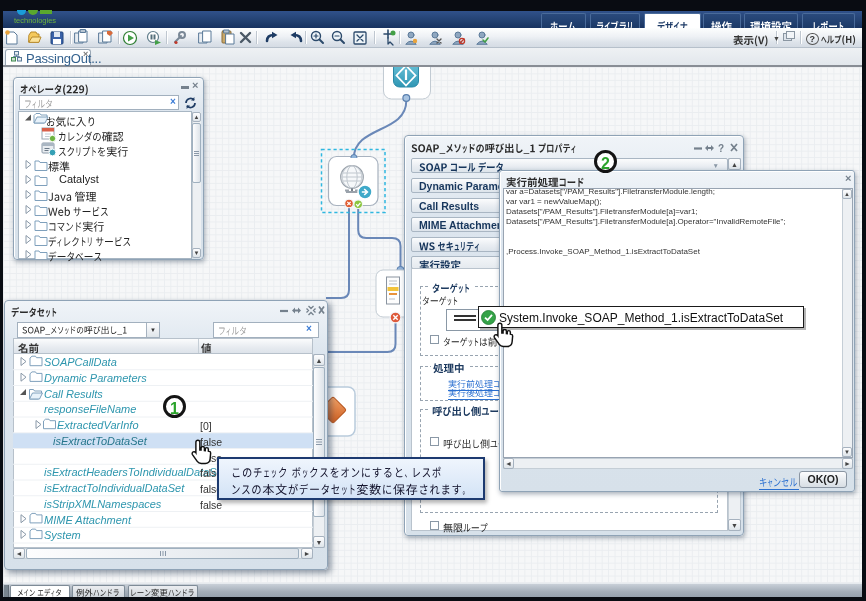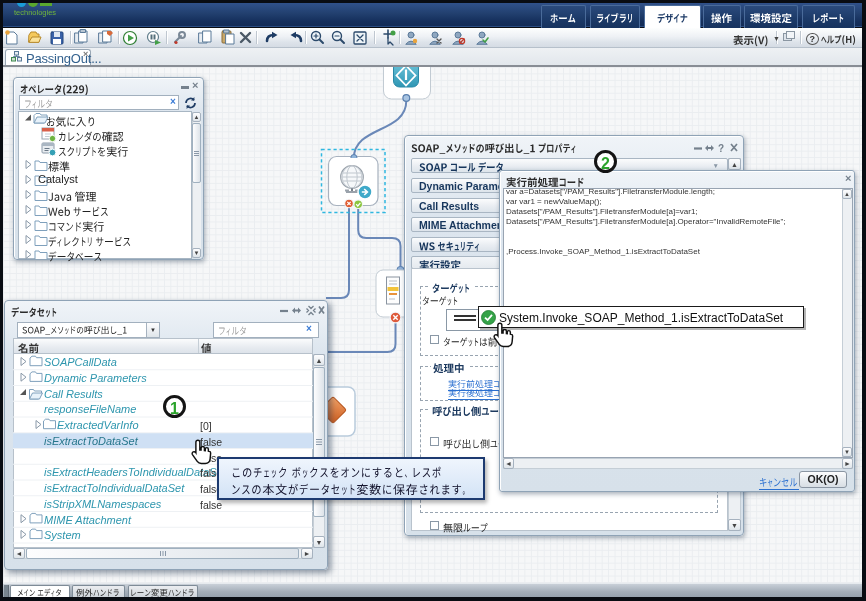--- a/index.html
+++ b/index.html
@@ -1,19 +1,19 @@
 <!DOCTYPE html>
 <html><head><meta charset="utf-8"><style>
 *{margin:0;padding:0;box-sizing:border-box}
 html,body{width:866px;height:601px;overflow:hidden}
 body{font-family:"Liberation Sans",sans-serif}
 #app{position:relative;width:866px;height:601px;background:#090c12;overflow:hidden}
 .abs{position:absolute}
 .nw{white-space:nowrap}
-#navy{position:absolute;left:3px;top:3px;width:859px;height:24px;background:linear-gradient(#30518a 0%,#22406f 45%,#152f5c 80%,#132c57 100%);border-bottom:1px solid #2a4d84}
+#navy{position:absolute;left:3px;top:11px;width:859px;height:24px;background:linear-gradient(#30518a 0%,#22406f 45%,#152f5c 80%,#132c57 100%);border-bottom:1px solid #2a4d84}
 .ntab{position:absolute;top:2px;height:23px;background:linear-gradient(#2a4a7c,#1c3a68 60%,#16325e);border:1px solid #4a6b9a;border-bottom:none;border-radius:2px 2px 0 0;color:#fff;font-size:10.5px;font-weight:bold;text-align:center;line-height:22px}
 .ntab.on{background:#fff;color:#1c3a66}
 #toolbar{position:absolute;left:3px;top:28px;width:859px;height:20px;background:linear-gradient(#fdfefe,#eef1f5 45%,#dde3ea 75%,#d5dce4);border-bottom:1px solid #b6c0cb}
 .tsep{position:absolute;top:3px;width:1px;height:13px;background:#bfc7d0;box-shadow:1px 0 0 #fff}
 #doctabs{position:absolute;left:3px;top:48px;width:859px;height:19px;background:linear-gradient(#eef1f4,#e2e7ec);border-bottom:2px solid #888d95}
 #dtab{position:absolute;left:2px;top:1px;width:86px;height:16px;background:#fff;border:1px solid #98a6b4;border-bottom:none;border-radius:3px 3px 0 0}
 #canvas{position:absolute;left:3px;top:67px;width:859px;height:516px;background-color:#f6f7f8;background-image:linear-gradient(to right,#eaedf0 1px,transparent 1px),linear-gradient(to bottom,#eaedf0 1px,transparent 1px);background-size:6.45px 6.45px}
 #statusbar{position:absolute;left:3px;top:583px;width:859px;height:14px;background:linear-gradient(#c9d0d8,#a3adb8 60%,#96a1ad);border-top:1px solid #e6eaee}
 .stab{position:absolute;top:1px;height:13px;border:1px solid #7e8b97;border-bottom:none;background:linear-gradient(#eceef1,#ccd2d9);color:#222;text-align:center;line-height:13px;border-radius:2px 2px 0 0;overflow:hidden}
 .win{position:absolute;background:linear-gradient(#f0f4f8,#dce5ee 20%,#d7e1ea);border:1px solid #8fa3b6;border-radius:4px;box-shadow:1px 2px 5px rgba(30,50,75,.4),inset 0 1px 0 #fff,inset 1px 0 0 #fff}
@@ -298,21 +298,21 @@
         </svg></div>
   <div class="trow" style="left:44px;top:49.5px"><svg style="display:inline-block;vertical-align:top" width="66.7" height="15.9" viewBox="0 0 66.7 15.9">
           <path d="M7.3 6.4 6.9 6.1C6.7 6.1 6.5 6.1 6.3 6.1H4.3C4.3 5.8 4.3 5.4 4.3 5.0C4.3 4.7 4.3 4.4 4.4 4.1H3.6C3.6 4.4 3.6 4.8 3.6 5.0C3.6 5.4 3.6 5.8 3.6 6.1H2.1C1.7 6.1 1.4 6.1 1.1 6.1V7.0C1.4 7.0 1.7 7.0 2.1 7.0H3.5C3.3 9.2 2.7 10.6 1.8 11.6C1.6 11.9 1.2 12.2 0.9 12.4L1.6 13.1C3.0 11.8 3.9 10.1 4.2 7.0H6.6C6.6 8.1 6.5 10.8 6.2 11.7C6.1 12.0 5.9 12.0 5.7 12.0C5.3 12.0 4.8 12.0 4.4 11.9L4.5 12.8C4.9 12.9 5.4 12.9 5.9 12.9C6.3 12.9 6.6 12.7 6.8 12.2C7.2 11.2 7.3 8.0 7.3 6.9C7.3 6.8 7.3 6.6 7.3 6.4Z M10.5 12.4 11.0 13.0C11.1 12.8 11.2 12.8 11.3 12.8C13.5 12.0 15.2 10.6 16.4 8.8L16.0 8.1C14.9 9.8 12.9 11.3 11.3 11.8C11.3 11.3 11.3 6.6 11.3 5.6C11.3 5.3 11.3 4.9 11.3 4.6H10.5C10.5 4.8 10.6 5.3 10.6 5.6C10.6 6.6 10.6 11.2 10.6 11.9C10.6 12.1 10.5 12.2 10.5 12.4Z M19.1 4.7 18.6 5.4C19.3 5.9 20.3 7.1 20.8 7.7L21.3 7.0C20.8 6.4 19.7 5.2 19.1 4.7ZM18.4 12.1 18.8 13.0C20.2 12.6 21.3 12.0 22.2 11.3C23.5 10.2 24.5 8.7 25.1 7.3L24.7 6.4C24.2 7.8 23.1 9.4 21.8 10.5C21.0 11.1 19.9 11.8 18.4 12.1Z M33.2 3.5 32.8 3.7C33.0 4.1 33.3 4.7 33.5 5.2L34.0 5.0C33.8 4.5 33.5 3.8 33.2 3.5ZM30.1 4.4 29.3 4.1C29.2 4.3 29.1 4.7 29.0 4.9C28.6 5.9 27.7 7.6 26.3 8.8L26.8 9.3C27.8 8.5 28.6 7.4 29.1 6.4H32.0C31.8 7.3 31.4 8.5 30.8 9.5C30.2 8.9 29.6 8.4 29.0 8.0L28.6 8.6C29.1 9.0 29.8 9.6 30.4 10.2C29.6 11.2 28.5 12.3 27.1 12.8L27.7 13.5C29.1 12.8 30.2 11.8 30.9 10.7C31.3 11.1 31.6 11.4 31.9 11.7L32.4 10.9C32.1 10.7 31.8 10.3 31.4 10.0C32.1 8.9 32.5 7.6 32.8 6.6C32.8 6.4 32.9 6.1 33.0 6.0L32.6 5.7L33.0 5.4C32.8 5.0 32.5 4.3 32.3 3.9L31.8 4.1C32.1 4.6 32.4 5.2 32.5 5.6L32.4 5.5C32.3 5.6 32.1 5.6 31.8 5.6H29.5L29.7 5.2C29.8 5.0 29.9 4.7 30.1 4.4Z M38.8 5.7C38.7 6.7 38.5 7.8 38.2 8.7C37.8 10.5 37.3 11.3 36.8 11.3C36.4 11.3 35.9 10.6 35.9 9.3C35.9 7.8 37.0 6.0 38.8 5.7ZM39.5 5.7C41.1 5.8 42.0 7.2 42.0 8.9C42.0 10.8 40.9 11.8 39.7 12.1C39.5 12.2 39.2 12.3 38.9 12.3L39.3 13.1C41.5 12.8 42.8 11.2 42.8 8.9C42.8 6.7 41.4 4.9 39.2 4.9C36.9 4.9 35.1 7.0 35.1 9.3C35.1 11.2 36.0 12.3 36.8 12.3C37.7 12.3 38.4 11.1 39.0 8.9C39.2 7.8 39.4 6.7 39.5 5.7Z M51.2 9.5V10.6H49.7V9.5ZM44.3 4.3V5.0H45.5C45.2 7.0 44.7 8.7 43.9 9.9C44.1 10.1 44.3 10.5 44.4 10.7C44.6 10.3 44.8 10.0 45.0 9.6V13.2H45.7V12.3H47.8V8.4C48.0 8.5 48.2 8.8 48.3 8.9C48.5 8.7 48.7 8.6 48.9 8.4V13.6H49.7V13.2H54.2V12.5H52.0V11.3H53.7V10.6H52.0V9.5H53.7V8.8H52.0V7.7H53.9V7.0H52.1C52.3 6.7 52.5 6.3 52.7 5.9L51.9 5.7C51.8 6.1 51.6 6.6 51.4 7.0H50.1C50.4 6.5 50.7 6.0 50.9 5.4H53.4V6.5H54.2V4.6H51.2C51.3 4.3 51.4 4.0 51.5 3.7L50.7 3.5C50.6 3.9 50.5 4.3 50.4 4.6H48.2V6.5H48.9V5.4H50.1C49.5 6.5 48.8 7.5 47.8 8.2V7.5H45.8C46.0 6.7 46.2 5.9 46.3 5.0H48.1V4.3ZM51.2 8.8H49.7V7.7H51.2ZM51.2 11.3V12.5H49.7V11.3ZM45.7 8.2H47.1V11.6H45.7Z M60.7 9.8V12.5C60.7 13.3 60.9 13.6 61.7 13.6C61.9 13.6 62.8 13.6 63.0 13.6C63.6 13.6 63.9 13.2 63.9 11.9C63.7 11.8 63.4 11.7 63.2 11.6C63.2 12.7 63.2 12.8 62.9 12.8C62.7 12.8 62.0 12.8 61.8 12.8C61.5 12.8 61.5 12.8 61.5 12.5V9.8ZM59.7 10.2C59.6 11.1 59.3 12.1 58.8 12.7L59.4 13.0C60.0 12.4 60.2 11.4 60.3 10.4ZM60.9 8.8C61.6 9.3 62.5 9.9 62.9 10.4L63.4 9.8C63.0 9.3 62.1 8.7 61.4 8.4ZM63.5 10.3C64.0 11.1 64.5 12.2 64.7 13.0L65.4 12.7C65.2 11.9 64.7 10.8 64.1 10.0ZM55.6 6.9V7.5H58.7V6.9ZM55.6 3.9V4.6H58.7V3.9ZM55.6 8.3V9.0H58.7V8.3ZM55.1 5.3V6.0H59.0V5.3ZM59.6 4.0V4.7H61.4C61.4 5.1 61.3 5.4 61.2 5.8C60.7 5.6 60.3 5.4 59.9 5.3L59.5 5.9C59.9 6.0 60.4 6.2 60.9 6.5C60.6 7.2 60.0 7.8 59.1 8.2C59.2 8.4 59.5 8.6 59.6 8.8C60.5 8.3 61.2 7.6 61.6 6.8C62.0 7.0 62.4 7.3 62.7 7.5L63.1 6.9C62.8 6.6 62.4 6.4 61.9 6.1C62.0 5.7 62.1 5.2 62.2 4.7H64.1C64.0 6.8 63.9 7.5 63.7 7.7C63.6 7.8 63.5 7.8 63.3 7.8C63.2 7.8 62.7 7.8 62.2 7.8C62.3 8.0 62.4 8.3 62.4 8.5C62.9 8.6 63.4 8.6 63.7 8.5C64.0 8.5 64.2 8.4 64.4 8.2C64.6 7.9 64.7 6.9 64.9 4.3C64.9 4.2 64.9 4.0 64.9 4.0ZM55.6 9.8V13.5H56.3V13.0H58.7V9.8ZM56.3 10.5H58.0V12.3H56.3Z" fill="#222"></path>
         </svg></div>
   <div class="trow" style="left:44px;top:64.5px"><svg style="display:inline-block;vertical-align:top" width="71.3" height="15.9" viewBox="0 0 71.3 15.9">
           <path d="M6.9 5.4 6.4 5.0C6.3 5.0 6.1 5.1 5.8 5.1C5.5 5.1 2.8 5.1 2.5 5.1C2.2 5.1 1.7 5.0 1.6 5.0V6.0C1.7 6.0 2.2 5.9 2.5 5.9C2.8 5.9 5.5 5.9 5.8 5.9C5.6 6.9 5.0 8.2 4.4 9.0C3.5 10.3 2.2 11.6 0.9 12.3L1.4 13.0C2.7 12.3 3.8 11.1 4.8 9.8C5.6 10.8 6.5 12.1 7.1 13.1L7.7 12.4C7.2 11.5 6.1 10.1 5.2 9.1C5.8 8.1 6.4 6.8 6.6 5.9C6.7 5.7 6.8 5.5 6.9 5.4Z M13.2 4.2 12.4 3.9C12.3 4.2 12.2 4.6 12.1 4.8C11.8 5.7 10.9 7.3 9.4 8.5L10.0 9.0C11.0 8.2 11.7 7.3 12.2 6.3H15.1C14.9 7.3 14.4 8.8 13.7 9.8C12.9 10.9 11.9 11.9 10.3 12.5L10.9 13.2C12.5 12.5 13.6 11.5 14.3 10.3C15.1 9.1 15.6 7.6 15.9 6.5C15.9 6.3 16.0 6.0 16.1 5.9L15.5 5.4C15.3 5.5 15.2 5.5 14.9 5.5H12.6L12.8 5.1C12.9 4.9 13.0 4.5 13.2 4.2Z M22.3 4.4H21.7C21.7 4.7 21.7 5.0 21.7 5.4C21.7 5.8 21.7 6.7 21.7 7.1C21.7 9.2 21.6 10.1 21.1 11.0C20.7 11.8 20.2 12.2 19.6 12.5L20.0 13.2C20.5 12.9 21.1 12.5 21.6 11.6C22.0 10.7 22.3 9.8 22.3 7.2C22.3 6.7 22.3 5.8 22.3 5.4C22.3 5.0 22.3 4.7 22.3 4.4ZM19.2 4.5H18.6C18.6 4.7 18.6 5.1 18.6 5.3C18.6 5.6 18.6 8.5 18.6 9.0C18.6 9.3 18.6 9.6 18.6 9.8H19.2C19.2 9.6 19.2 9.2 19.2 9.0C19.2 8.5 19.2 5.6 19.2 5.3C19.2 5.0 19.2 4.7 19.2 4.5Z M30.7 4.9C30.7 4.5 30.9 4.1 31.2 4.1C31.6 4.1 31.8 4.5 31.8 4.9C31.8 5.3 31.6 5.6 31.2 5.6C30.9 5.6 30.7 5.3 30.7 4.9ZM30.3 4.9C30.3 5.0 30.3 5.1 30.3 5.2L30.0 5.2C29.6 5.2 26.2 5.2 25.7 5.2C25.5 5.2 25.1 5.2 24.9 5.1V6.1C25.1 6.1 25.4 6.1 25.7 6.1C26.2 6.1 29.6 6.1 30.1 6.1C30.0 7.2 29.6 8.7 29.0 9.7C28.3 10.9 27.3 11.8 25.6 12.3L26.2 13.1C27.8 12.5 28.8 11.5 29.6 10.2C30.3 9.1 30.7 7.3 30.9 6.1L30.9 6.0C31.0 6.1 31.1 6.1 31.2 6.1C31.8 6.1 32.2 5.5 32.2 4.9C32.2 4.2 31.8 3.6 31.2 3.6C30.7 3.6 30.3 4.2 30.3 4.9Z M34.6 11.8C34.6 12.2 34.6 12.7 34.5 13.1H35.2C35.1 12.7 35.1 12.1 35.1 11.8L35.1 8.2C35.8 8.5 37.0 9.3 37.7 9.9L37.9 9.0C37.2 8.4 36.0 7.6 35.1 7.2V5.4C35.1 5.1 35.1 4.6 35.2 4.2H34.5C34.6 4.6 34.6 5.1 34.6 5.4C34.6 6.3 34.6 11.2 34.6 11.8Z M47.2 7.9 46.9 7.1C46.6 7.2 46.4 7.4 46.1 7.5C45.6 7.8 45.1 8.0 44.4 8.4C44.3 7.8 43.8 7.4 43.2 7.4C42.8 7.4 42.2 7.6 41.9 7.8C42.2 7.3 42.5 6.7 42.7 6.1C43.7 6.1 44.9 6.0 45.8 5.8L45.8 5.0C44.9 5.2 43.9 5.3 43.0 5.3C43.1 4.8 43.2 4.4 43.2 4.1L42.5 4.0C42.5 4.4 42.4 4.9 42.2 5.4L41.6 5.4C41.2 5.4 40.5 5.3 40.0 5.2V6.1C40.6 6.1 41.2 6.1 41.6 6.1H42.0C41.6 7.0 41.0 8.2 39.8 9.5L40.5 10.1C40.8 9.6 41.0 9.2 41.3 8.9C41.7 8.4 42.3 8.1 42.9 8.1C43.3 8.1 43.7 8.3 43.8 8.8C42.7 9.5 41.6 10.3 41.6 11.6C41.6 12.9 42.6 13.3 44.0 13.3C44.8 13.3 45.8 13.2 46.5 13.1L46.6 12.2C45.7 12.3 44.7 12.4 44.0 12.4C43.0 12.4 42.3 12.3 42.3 11.5C42.3 10.7 42.9 10.1 43.8 9.6C43.8 10.2 43.8 10.9 43.8 11.3H44.5L44.5 9.2C45.2 8.8 45.8 8.5 46.4 8.3C46.6 8.1 46.9 8.0 47.2 7.9Z M53.3 5.7V6.6H50.1V7.3H53.3V8.3H50.2V9.0H53.3C53.3 9.3 53.2 9.7 53.1 10.0H49.0V10.8H52.7C52.2 11.6 51.0 12.4 48.9 13.0C49.0 13.1 49.3 13.5 49.4 13.6C51.9 12.9 53.1 11.9 53.7 10.8H53.8C54.6 12.4 56.1 13.3 58.3 13.7C58.4 13.4 58.6 13.1 58.8 12.9C56.9 12.7 55.4 12.0 54.7 10.8H58.7V10.0H54.0C54.1 9.7 54.1 9.3 54.2 9.0H57.4V8.3H54.2V7.3H57.6V6.7H58.4V4.6H54.2V3.5H53.4V4.6H49.1V6.7H50.0V5.3H57.6V6.6H54.2V5.7Z M64.1 4.2V5.0H69.5V4.2ZM62.2 3.5C61.7 4.3 60.6 5.3 59.7 5.9C59.8 6.1 60.0 6.4 60.2 6.6C61.1 5.9 62.3 4.8 63.0 3.8ZM63.6 7.2V8.0H67.3V12.6C67.3 12.7 67.2 12.8 67.0 12.8C66.8 12.8 66.1 12.8 65.3 12.8C65.4 13.0 65.5 13.4 65.6 13.6C66.6 13.6 67.3 13.6 67.6 13.5C68.0 13.3 68.1 13.1 68.1 12.6V8.0H69.8V7.2ZM62.7 5.9C61.9 7.1 60.7 8.4 59.6 9.2C59.7 9.4 60.0 9.7 60.1 9.9C60.6 9.6 61.0 9.2 61.4 8.8V13.7H62.2V7.9C62.7 7.3 63.1 6.7 63.4 6.2Z" fill="#222"></path>
         </svg></div>
   <div class="trow" style="left:34px;top:79.5px"><svg style="display:inline-block;vertical-align:top" width="23.0" height="15.9" viewBox="0 0 23.0 15.9">
           <path d="M4.8 8.8V9.4H10.0V8.8ZM8.5 11.5C9.1 12.1 9.7 12.8 10.0 13.3L10.6 12.8C10.3 12.4 9.6 11.7 9.1 11.2ZM5.4 11.1C5.0 11.7 4.4 12.3 3.7 12.8C3.9 12.9 4.1 13.1 4.2 13.3C4.9 12.8 5.6 12.1 6.0 11.5ZM4.5 5.5V8.1H10.3V5.5H8.5V4.7H10.6V4.0H4.2V4.7H6.2V5.5ZM6.8 4.7H7.9V5.5H6.8ZM4.1 10.2V10.9H6.9V12.8C6.9 12.9 6.9 13.0 6.8 13.0C6.6 13.0 6.2 13.0 5.7 13.0C5.8 13.2 5.9 13.4 5.9 13.7C6.6 13.7 7.1 13.6 7.4 13.5C7.6 13.4 7.7 13.2 7.7 12.8V10.9H10.6V10.2ZM5.2 6.1H6.2V7.5H5.2ZM6.8 6.1H7.9V7.5H6.8ZM8.5 6.1H9.6V7.5H8.5ZM2.1 3.5V5.9H0.6V6.7H2.0C1.7 8.2 1.0 9.9 0.3 10.8C0.5 11.0 0.7 11.3 0.8 11.6C1.3 10.8 1.7 9.7 2.1 8.5V13.6H2.9V8.4C3.2 9.0 3.6 9.6 3.7 10.0L4.2 9.4C4.0 9.1 3.2 7.8 2.9 7.4V6.7H4.1V5.9H2.9V3.5Z M12.3 4.1C12.9 4.4 13.6 4.8 14.0 5.1L14.5 4.4C14.1 4.1 13.3 3.8 12.7 3.6ZM11.4 6.0C12.0 6.2 12.8 6.5 13.2 6.8L13.6 6.1C13.2 5.9 12.5 5.6 11.8 5.4ZM11.7 9.5 12.3 10.1C13.0 9.4 13.7 8.5 14.4 7.8L13.9 7.2C13.2 8.1 12.3 8.9 11.7 9.5ZM11.6 10.7V11.5H16.0V13.7H16.9V11.5H21.5V10.7H16.9V9.8H16.0V10.7ZM18.3 3.5C18.1 3.9 17.9 4.3 17.7 4.7H16.2C16.4 4.4 16.6 4.1 16.7 3.7L15.9 3.5C15.4 4.6 14.6 5.6 13.7 6.3C13.9 6.4 14.2 6.7 14.3 6.9C14.6 6.7 14.8 6.4 15.1 6.1V9.8H21.3V9.1H18.5V8.2H20.7V7.6H18.5V6.8H20.6V6.2H18.5V5.4H21.0V4.7H18.5C18.7 4.4 18.9 4.0 19.2 3.7ZM15.9 5.4H17.7V6.2H15.9ZM15.9 9.1V8.2H17.7V9.1ZM15.9 6.8H17.7V7.6H15.9Z" fill="#222"></path>
         </svg></div>
-  <div class="trow" style="left:24px;top:94.5px">Catalyst</div>
+  <div class="trow" style="left:45px;top:94.5px">Catalyst</div>
   <div class="trow" style="left:34px;top:109.5px"><svg style="display:inline-block;vertical-align:top" width="49.5" height="15.9" viewBox="0 0 49.5 15.9">
           <path d="M2.6 12.9C4.2 12.9 4.8 11.8 4.8 10.4V4.7H3.8V10.3C3.8 11.5 3.4 12.0 2.5 12.0C1.9 12.0 1.5 11.7 1.1 11.1L0.4 11.6C0.9 12.5 1.6 12.9 2.6 12.9Z M8.3 12.9C9.0 12.9 9.7 12.5 10.3 12.0H10.3L10.4 12.8H11.2V9.1C11.2 7.6 10.6 6.6 9.1 6.6C8.2 6.6 7.3 7.1 6.8 7.4L7.2 8.1C7.6 7.8 8.3 7.5 9.0 7.5C9.9 7.5 10.2 8.2 10.2 9.0C7.7 9.3 6.5 9.9 6.5 11.2C6.5 12.3 7.3 12.9 8.3 12.9ZM8.6 12.1C8.0 12.1 7.5 11.8 7.5 11.1C7.5 10.4 8.2 9.9 10.2 9.6V11.3C9.6 11.8 9.1 12.1 8.6 12.1Z M14.4 12.8H15.6L17.7 6.8H16.7L15.5 10.2C15.4 10.8 15.2 11.4 15.0 11.9H14.9C14.8 11.4 14.6 10.8 14.4 10.2L13.3 6.8H12.2Z M20.2 12.9C20.9 12.9 21.6 12.5 22.2 12.0H22.2L22.3 12.8H23.1V9.1C23.1 7.6 22.5 6.6 21.1 6.6C20.1 6.6 19.2 7.1 18.7 7.4L19.1 8.1C19.6 7.8 20.2 7.5 20.9 7.5C21.9 7.5 22.1 8.2 22.1 9.0C19.6 9.3 18.5 9.9 18.5 11.2C18.5 12.3 19.2 12.9 20.2 12.9ZM20.5 12.1C19.9 12.1 19.4 11.8 19.4 11.1C19.4 10.4 20.1 9.9 22.1 9.6V11.3C21.5 11.8 21.1 12.1 20.5 12.1Z M29.0 7.9V13.7H29.7V13.3H34.9V13.6H35.7V10.9H29.7V10.2H35.0V7.9ZM34.9 12.6H29.7V11.6H34.9ZM32.8 3.5C32.6 4.0 32.2 4.5 31.8 5.0V4.4H28.9C29.0 4.1 29.1 3.9 29.2 3.7L28.5 3.5C28.1 4.3 27.5 5.2 26.9 5.8C27.1 5.9 27.4 6.1 27.6 6.2C27.9 5.9 28.2 5.5 28.5 5.0H29.0C29.2 5.4 29.4 5.9 29.5 6.2L30.2 6.0C30.2 5.7 30.0 5.4 29.8 5.0H31.8C31.6 5.3 31.3 5.5 31.1 5.7L31.5 5.9V6.6H27.4V8.7H28.1V7.3H35.8V8.7H36.7V6.6H32.3V5.7H32.2C32.4 5.5 32.6 5.3 32.8 5.0H33.7C34.0 5.4 34.3 5.9 34.4 6.2L35.2 6.0C35.1 5.7 34.8 5.3 34.6 5.0H37.0V4.4H33.2C33.4 4.1 33.5 3.9 33.6 3.7ZM29.7 8.6H34.2V9.5H29.7Z M42.7 6.8H44.4V8.2H42.7ZM45.1 6.8H46.8V8.2H45.1ZM42.7 4.8H44.4V6.1H42.7ZM45.1 4.8H46.8V6.1H45.1ZM41.0 12.5V13.3H48.1V12.5H45.2V11.0H47.7V10.3H45.2V9.0H47.6V4.0H41.9V9.0H44.3V10.3H41.8V11.0H44.3V12.5ZM37.9 11.7 38.1 12.5C39.0 12.2 40.3 11.7 41.5 11.4L41.3 10.5L40.1 11.0V8.2H41.2V7.4H40.1V5.0H41.4V4.3H38.0V5.0H39.3V7.4H38.1V8.2H39.3V11.2C38.8 11.4 38.3 11.5 37.9 11.7Z" fill="#222"></path>
         </svg></div>
   <div class="trow" style="left:34px;top:124.5px"><svg style="display:inline-block;vertical-align:top" width="61.7" height="15.9" viewBox="0 0 61.7 15.9">
           <path d="M2.0 12.8H3.2L4.4 7.9C4.5 7.3 4.7 6.7 4.8 6.1H4.9C5.0 6.7 5.1 7.3 5.2 7.9L6.5 12.8H7.7L9.4 4.7H8.4L7.5 9.1C7.4 10.0 7.2 10.8 7.1 11.7H7.0C6.8 10.8 6.6 9.9 6.4 9.1L5.3 4.7H4.4L3.3 9.1C3.1 10.0 2.9 10.8 2.7 11.7H2.7C2.5 10.8 2.3 10.0 2.2 9.1L1.3 4.7H0.3Z M13.1 12.9C13.9 12.9 14.5 12.6 15.0 12.3L14.7 11.6C14.2 11.9 13.8 12.1 13.2 12.1C12.1 12.1 11.3 11.3 11.2 10.0H15.2C15.3 9.9 15.3 9.7 15.3 9.4C15.3 7.7 14.4 6.6 12.9 6.6C11.5 6.6 10.2 7.8 10.2 9.8C10.2 11.7 11.5 12.9 13.1 12.9ZM11.2 9.3C11.3 8.1 12.1 7.4 12.9 7.4C13.9 7.4 14.4 8.1 14.4 9.3Z M19.4 12.9C20.8 12.9 22.0 11.7 22.0 9.7C22.0 7.8 21.2 6.6 19.6 6.6C18.9 6.6 18.3 7.0 17.7 7.5L17.8 6.4V4.0H16.8V12.8H17.6L17.7 12.1H17.7C18.2 12.6 18.8 12.9 19.4 12.9ZM19.2 12.1C18.8 12.1 18.3 11.9 17.8 11.4V8.3C18.3 7.8 18.9 7.5 19.4 7.5C20.5 7.5 20.9 8.4 20.9 9.7C20.9 11.2 20.2 12.1 19.2 12.1Z M25.6 6.4V7.4C25.7 7.3 26.1 7.3 26.4 7.3H27.4V9.1C27.4 9.5 27.3 10.0 27.3 10.1H28.1C28.1 10.0 28.1 9.5 28.1 9.1V7.3H30.5V7.8C30.5 10.9 29.7 11.8 28.2 12.6L28.7 13.3C30.7 12.1 31.2 10.6 31.2 7.7V7.3H32.1C32.5 7.3 32.8 7.3 32.9 7.3V6.4C32.8 6.4 32.5 6.5 32.1 6.5H31.2V5.1C31.2 4.7 31.2 4.3 31.2 4.2H30.5C30.5 4.3 30.5 4.7 30.5 5.1V6.5H28.1V5.1C28.1 4.7 28.1 4.4 28.1 4.3H27.3C27.4 4.5 27.4 4.8 27.4 5.1V6.5H26.4C26.1 6.5 25.7 6.4 25.6 6.4Z M34.6 8.0V9.1C34.9 9.0 35.4 9.0 36.0 9.0C36.7 9.0 40.7 9.0 41.4 9.0C41.9 9.0 42.3 9.1 42.5 9.1V8.0C42.3 8.0 41.9 8.1 41.4 8.1C40.7 8.1 36.7 8.1 36.0 8.1C35.4 8.1 34.9 8.0 34.6 8.0Z M49.7 4.1 49.3 4.4C49.5 4.8 49.8 5.5 50.0 5.9L50.4 5.6C50.3 5.2 50.0 4.5 49.7 4.1ZM50.7 3.7 50.2 3.9C50.5 4.4 50.8 5.0 50.9 5.5L51.4 5.2C51.2 4.8 50.9 4.1 50.7 3.7ZM45.9 4.5H45.1C45.1 4.8 45.1 5.1 45.1 5.4C45.1 6.0 45.1 10.4 45.1 11.5C45.1 12.3 45.5 12.7 46.2 12.9C46.5 13.0 47.0 13.0 47.5 13.0C48.5 13.0 49.8 12.9 50.5 12.8V11.8C49.8 12.0 48.5 12.1 47.6 12.1C47.2 12.1 46.7 12.1 46.4 12.0C46.0 11.9 45.8 11.8 45.8 11.2V8.8C46.9 8.4 48.4 7.9 49.4 7.4C49.6 7.2 49.9 7.1 50.2 6.9L49.9 6.0C49.6 6.2 49.4 6.4 49.1 6.5C48.2 7.0 46.9 7.6 45.8 7.9V5.4C45.8 5.1 45.9 4.8 45.9 4.5Z M58.9 5.4 58.5 5.0C58.4 5.0 58.1 5.1 57.9 5.1C57.5 5.1 54.9 5.1 54.5 5.1C54.3 5.1 53.8 5.0 53.7 5.0V6.0C53.8 6.0 54.2 5.9 54.5 5.9C54.8 5.9 57.6 5.9 57.9 5.9C57.7 6.9 57.1 8.2 56.5 9.0C55.6 10.3 54.3 11.6 52.9 12.3L53.5 13.0C54.8 12.3 55.9 11.1 56.8 9.8C57.7 10.8 58.6 12.1 59.2 13.1L59.8 12.4C59.2 11.5 58.2 10.1 57.3 9.1C57.9 8.1 58.4 6.8 58.7 5.9C58.8 5.7 58.9 5.5 58.9 5.4Z" fill="#222"></path>
         </svg></div>
   <div class="trow" style="left:34px;top:139.5px"><svg style="display:inline-block;vertical-align:top" width="57.3" height="15.9" viewBox="0 0 57.3 15.9">
           <path d="M1.4 11.3V12.3C1.6 12.3 2.0 12.2 2.3 12.2H6.5L6.5 12.9H7.3C7.3 12.7 7.3 12.2 7.3 11.8V6.1C7.3 5.9 7.3 5.5 7.3 5.3C7.1 5.3 6.8 5.3 6.6 5.3H2.4C2.1 5.3 1.8 5.3 1.5 5.2V6.2C1.7 6.2 2.1 6.2 2.4 6.2H6.5V11.4H2.3C2.0 11.4 1.6 11.3 1.4 11.3Z M12.5 11.0C13.1 11.7 13.7 12.7 14.1 13.3L14.7 12.6C14.3 12.1 13.7 11.3 13.2 10.6C14.6 9.2 15.7 7.4 16.3 6.1C16.4 6.0 16.5 5.9 16.6 5.8L16.0 5.2C15.9 5.3 15.7 5.3 15.5 5.3C14.6 5.3 10.8 5.3 10.3 5.3C10.0 5.3 9.7 5.3 9.5 5.2V6.2C9.6 6.2 10.0 6.1 10.3 6.1C10.8 6.1 14.6 6.1 15.4 6.1C15.0 7.1 14.0 8.8 12.7 10.0C12.1 9.3 11.4 8.6 11.1 8.3L10.5 8.8C11.0 9.3 12.0 10.4 12.5 11.0Z M19.1 4.7 18.6 5.4C19.3 5.9 20.3 7.1 20.8 7.7L21.3 7.0C20.8 6.4 19.7 5.2 19.1 4.7ZM18.4 12.1 18.8 13.0C20.2 12.6 21.3 12.0 22.2 11.3C23.5 10.2 24.5 8.7 25.1 7.3L24.7 6.4C24.2 7.8 23.1 9.4 21.8 10.5C21.0 11.1 19.9 11.8 18.4 12.1Z M31.4 4.8 30.9 5.1C31.2 5.6 31.4 6.2 31.7 6.8L32.1 6.5C32.0 6.0 31.6 5.2 31.4 4.8ZM32.4 4.3 31.9 4.6C32.2 5.1 32.5 5.6 32.7 6.2L33.2 5.9C33.0 5.4 32.6 4.7 32.4 4.3ZM28.4 11.9C28.4 12.3 28.3 12.9 28.3 13.2H29.1C29.1 12.9 29.1 12.3 29.1 11.9V8.3C30.0 8.7 31.5 9.4 32.4 10.1L32.7 9.1C31.8 8.6 30.2 7.8 29.1 7.3V5.5C29.1 5.2 29.1 4.7 29.1 4.4H28.3C28.3 4.7 28.4 5.2 28.4 5.5C28.4 6.5 28.4 11.3 28.4 11.9Z M39.4 5.7V6.6H36.1V7.3H39.4V8.3H36.3V9.0H39.3C39.3 9.3 39.3 9.7 39.1 10.0H35.0V10.8H38.8C38.2 11.6 37.1 12.4 34.9 13.0C35.1 13.1 35.3 13.5 35.4 13.6C37.9 12.9 39.1 11.9 39.7 10.8H39.8C40.7 12.4 42.2 13.3 44.3 13.7C44.4 13.4 44.6 13.1 44.8 12.9C42.9 12.7 41.5 12.0 40.7 10.8H44.7V10.0H40.0C40.1 9.7 40.2 9.3 40.2 9.0H43.5V8.3H40.2V7.3H43.6V6.7H44.5V4.6H40.2V3.5H39.4V4.6H35.2V6.7H36.0V5.3H43.6V6.6H40.2V5.7Z M50.1 4.2V5.0H55.5V4.2ZM48.3 3.5C47.7 4.3 46.6 5.3 45.7 5.9C45.8 6.1 46.1 6.4 46.2 6.6C47.2 5.9 48.3 4.8 49.0 3.8ZM49.6 7.2V8.0H53.3V12.6C53.3 12.7 53.3 12.8 53.0 12.8C52.8 12.8 52.1 12.8 51.3 12.8C51.4 13.0 51.6 13.4 51.6 13.6C52.7 13.6 53.3 13.6 53.7 13.5C54.0 13.3 54.2 13.1 54.2 12.6V8.0H55.8V7.2ZM48.7 5.9C47.9 7.1 46.7 8.4 45.6 9.2C45.8 9.4 46.1 9.7 46.2 9.9C46.6 9.6 47.0 9.2 47.4 8.8V13.7H48.2V7.9C48.7 7.3 49.1 6.7 49.5 6.2Z" fill="#222"></path>
         </svg></div>
   <div class="trow" style="left:34px;top:154.5px"><svg style="display:inline-block;vertical-align:top" width="84.1" height="15.9" viewBox="0 0 84.1 15.9">
@@ -377,21 +377,21 @@
     <g stroke="#eef1f4" stroke-width="1">
       <path d="M0 15.75 h300 M0 31.5 h300 M0 47.25 h300 M0 63 h300 M0 78.75 h300 M0 94.5 h300 M0 110.25 h300 M0 126 h300 M0 141.75 h300 M0 157.5 h300 M0 173.25 h300 M0 189 h300"></path>
     </g>
   </svg>
   <div class="drow" style="left:39px;top:55px">SOAPCallData</div>
   <div class="drow" style="left:39px;top:70.75px">Dynamic Parameters</div>
   <div class="drow" style="left:39px;top:86.5px">Call Results</div>
   <div class="drow" style="left:52px;top:118px">ExtractedVarInfo</div>
   <div class="drow" style="left:39px;top:102.25px">responseFileName</div>
   <div class="dval" style="left:195px;top:119px">[0]</div>
-  <div class="drow" style="left:39px;top:133.75px;color:#26768c">isExtractToDataSet</div>
+  <div class="drow" style="left:48px;top:133.75px;color:#26768c">isExtractToDataSet</div>
   <div class="dval" style="left:195px;top:134.75px">false</div>
   <div class="dval" style="left:195px;top:150.5px">false</div>
   <div class="drow" style="left:39px;top:165.25px">isExtractHeadersToIndividualDataSet</div>
   <div class="dval" style="left:195px;top:166.25px">false</div>
   <div class="drow" style="left:39px;top:181px">isExtractToIndividualDataSet</div>
   <div class="dval" style="left:195px;top:182px">false</div>
   <div class="drow" style="left:39px;top:196.75px">isStripXMLNamespaces</div>
   <div class="dval" style="left:195px;top:197.75px">false</div>
   <div class="drow" style="left:39px;top:212.5px">MIME Attachment</div>
   <div class="drow" style="left:39px;top:228.25px">System</div>

